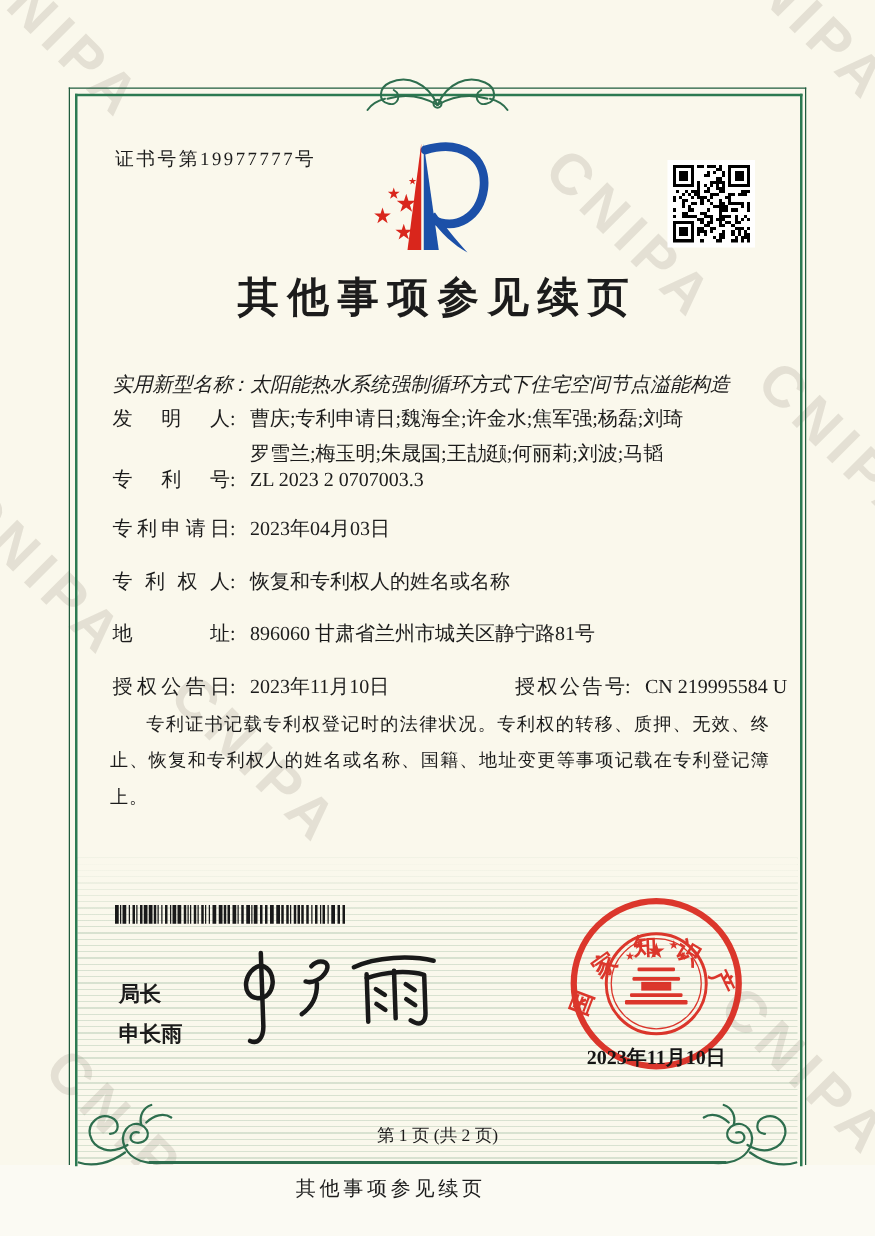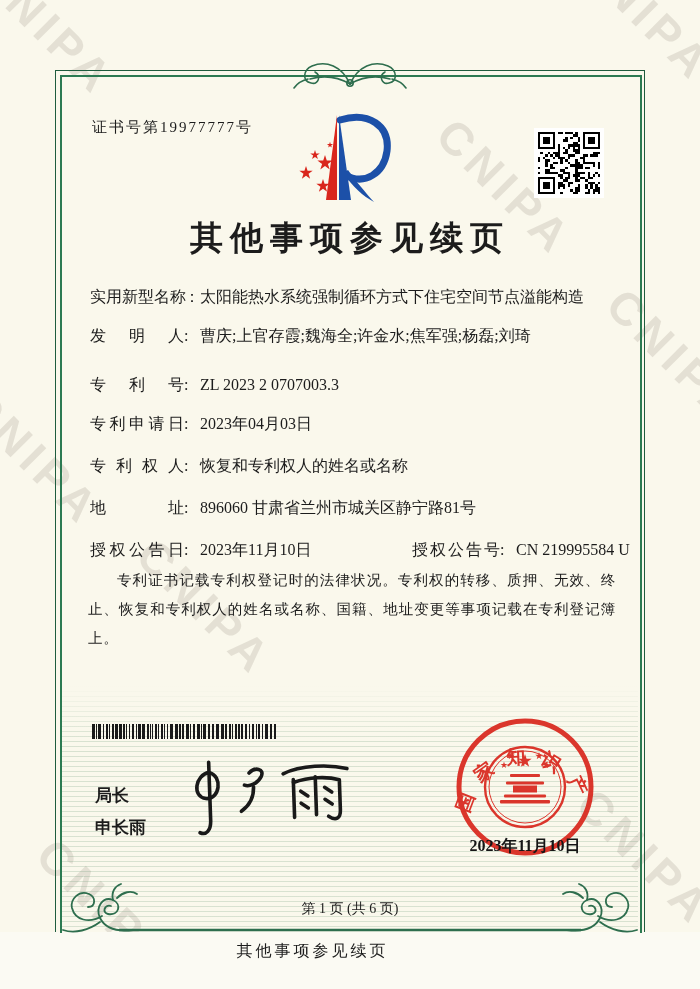--- a/index.html
+++ b/index.html
@@ -300,28 +300,28 @@
     <rect x="15" y="24" width="1" height="1" fill="#000"></rect>
     <rect x="19" y="24" width="1" height="1" fill="#000"></rect>
     <rect x="20" y="24" width="1" height="1" fill="#000"></rect>
     <rect x="22" y="24" width="1" height="1" fill="#000"></rect>
     <rect x="24" y="24" width="1" height="1" fill="#000"></rect>
   </svg>
 
 <div class="abs title">其他事项参见续页</div>
 
 <div class="abs fields">
-  <div class="frow" style="top:0px;">
+  <div class="frow" style="top:12px;font-style:italic;">
     <span class="flabel">实用新型名称</span><span class="fcolon">：</span>
     <span class="fval">太阳能热水系统强制循环方式下住宅空间节点溢能构造</span>
   </div>
   <div class="frow" style="top:39px;">
     <span class="flabel">发明人</span><span class="fcolon">:</span>
-    <span class="fval"><span>曹庆;上官存霞;魏海全;许金水;焦军强;杨磊;刘琦</span><br>
-    </span>
+    <span class="fval"><span>曹庆;专利申请日;魏海全;许金水;焦军强;杨磊;刘琦</span><br>
+    <span>罗雪兰;梅玉明;朱晟国;王劼颋;何丽莉;刘波;马韬</span></span>
   </div>
   <div class="frow" style="top:88px;">
     <span class="flabel">专利号</span><span class="fcolon">:</span>
     <span class="fval">ZL 2023 2 0707003.3</span>
   </div>
   <div class="frow" style="top:127px;">
     <span class="flabel">专利申请日</span><span class="fcolon">:</span>
     <span class="fval">2023年04月03日</span>
   </div>
   <div class="frow" style="top:169px;">
@@ -445,14 +445,14 @@
         <rect x="48" y="86" width="50" height="3.5" rx="1"></rect>
       </g>
     </g>
   </g>
   <defs>
     <path id="star2" d="M0,-1 L0.2245,-0.309 L0.951,-0.309 L0.363,0.118 L0.588,0.809 L0,0.382 L-0.588,0.809 L-0.363,0.118 L-0.951,-0.309 L-0.2245,-0.309 Z"></path>
   </defs>
   <text x="73" y="137" text-anchor="middle" font-size="16" font-weight="bold" fill="#151515" font-family="Liberation Serif, DejaVu Serif, serif">2023年11月10日</text>
 </svg>
 
-<div class="abs page-info">第 1 页 (共 6 页)</div>
+<div class="abs page-info">第 1 页 (共 2 页)</div>
 <div class="abs cont-note">其他事项参见续页</div>
 
 </body></html>

